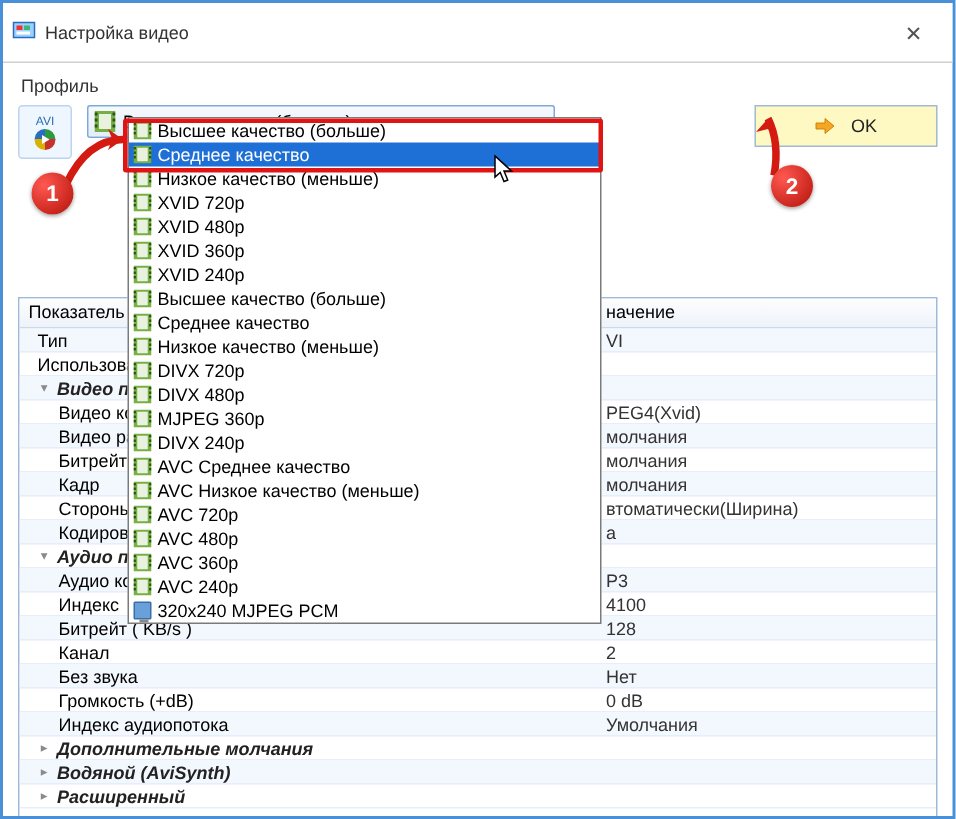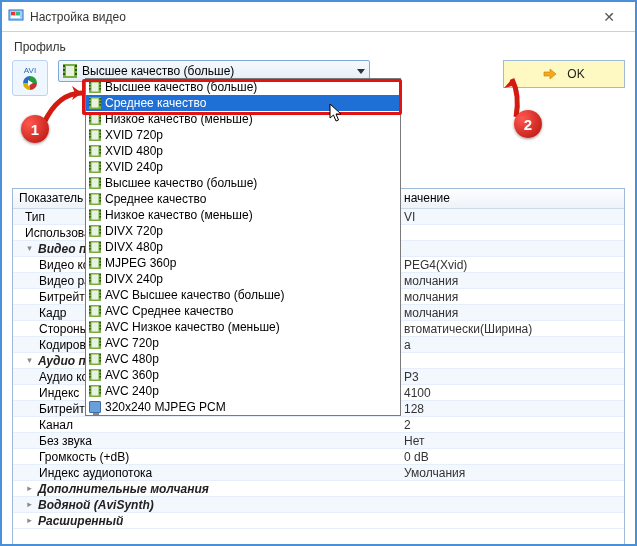--- a/index.html
+++ b/index.html
@@ -1,18 +1,18 @@
 <!DOCTYPE html>
 <html><head>
 <meta charset="utf-8">
 <style>
   * { box-sizing: border-box; font-family: "Segoe UI", Tahoma, sans-serif; }
   body { margin: 0; background: #fff; width: 637px; height: 546px; overflow: hidden; border: 2px solid #4a90d9; position: relative; }
 
-  .titlebar { height: 30px; background: #fff; border-bottom: 1px solid #d0d0d0; display: flex; align-items: center; padding: 0 6px; position: relative; }
+  .titlebar { height: 40px; background: #fff; border-bottom: 1px solid #d0d0d0; display: flex; align-items: center; padding: 0 6px; position: relative; }
   .titlebar .app-icon { width: 16px; height: 16px; margin-right: 6px; display:inline-block; }
   .titlebar .app-icon svg { width:16px; height:16px; }
   .titlebar .title { font-size: 12px; color: #333; flex:1; }
   .titlebar .close { width: 40px; height: 30px; display:flex; align-items:center; justify-content:center; color:#555; font-size:14px; }
 
   .content { padding: 5px 10px 10px 10px; }
 
   .profile-label { font-size: 12px; color:#333; margin: 3px 0 6px 2px; }
 
   .profile-row { display:flex; align-items:flex-start; gap:10px; margin-bottom:8px; }
@@ -340,20 +340,35 @@
           <rect fill="#76b043" x="0" y="0" width="12" height="12"></rect>
           <rect fill="#e8f2df" x="2.5" y="1.5" width="7" height="9"></rect>
           <rect fill="#2c5217" x="0" y="1" width="1.6" height="1.6"></rect>
           <rect fill="#2c5217" x="0" y="4" width="1.6" height="1.6"></rect>
           <rect fill="#2c5217" x="0" y="7" width="1.6" height="1.6"></rect>
           <rect fill="#2c5217" x="10.4" y="1" width="1.6" height="1.6"></rect>
           <rect fill="#2c5217" x="10.4" y="4" width="1.6" height="1.6"></rect>
           <rect fill="#2c5217" x="10.4" y="7" width="1.6" height="1.6"></rect>
         </svg>
       </span>
+      <span>XVID 360p</span>
+    </div>
+    <div class="dd-row">
+      <span class="film-icon">
+        <svg class="film-svg" viewBox="0 0 12 12">
+          <rect fill="#76b043" x="0" y="0" width="12" height="12"></rect>
+          <rect fill="#e8f2df" x="2.5" y="1.5" width="7" height="9"></rect>
+          <rect fill="#2c5217" x="0" y="1" width="1.6" height="1.6"></rect>
+          <rect fill="#2c5217" x="0" y="4" width="1.6" height="1.6"></rect>
+          <rect fill="#2c5217" x="0" y="7" width="1.6" height="1.6"></rect>
+          <rect fill="#2c5217" x="10.4" y="1" width="1.6" height="1.6"></rect>
+          <rect fill="#2c5217" x="10.4" y="4" width="1.6" height="1.6"></rect>
+          <rect fill="#2c5217" x="10.4" y="7" width="1.6" height="1.6"></rect>
+        </svg>
+      </span>
       <span>XVID 240p</span>
     </div>
     <div class="dd-row">
       <span class="film-icon">
         <svg class="film-svg" viewBox="0 0 12 12">
           <rect fill="#76b043" x="0" y="0" width="12" height="12"></rect>
           <rect fill="#e8f2df" x="2.5" y="1.5" width="7" height="9"></rect>
           <rect fill="#2c5217" x="0" y="1" width="1.6" height="1.6"></rect>
           <rect fill="#2c5217" x="0" y="4" width="1.6" height="1.6"></rect>
           <rect fill="#2c5217" x="0" y="7" width="1.6" height="1.6"></rect>
@@ -446,35 +461,20 @@
           <rect fill="#e8f2df" x="2.5" y="1.5" width="7" height="9"></rect>
           <rect fill="#2c5217" x="0" y="1" width="1.6" height="1.6"></rect>
           <rect fill="#2c5217" x="0" y="4" width="1.6" height="1.6"></rect>
           <rect fill="#2c5217" x="0" y="7" width="1.6" height="1.6"></rect>
           <rect fill="#2c5217" x="10.4" y="1" width="1.6" height="1.6"></rect>
           <rect fill="#2c5217" x="10.4" y="4" width="1.6" height="1.6"></rect>
           <rect fill="#2c5217" x="10.4" y="7" width="1.6" height="1.6"></rect>
         </svg>
       </span>
       <span>DIVX 240p</span>
-    </div>
-    <div class="dd-row">
-      <span class="film-icon">
-        <svg class="film-svg" viewBox="0 0 12 12">
-          <rect fill="#76b043" x="0" y="0" width="12" height="12"></rect>
-          <rect fill="#e8f2df" x="2.5" y="1.5" width="7" height="9"></rect>
-          <rect fill="#2c5217" x="0" y="1" width="1.6" height="1.6"></rect>
-          <rect fill="#2c5217" x="0" y="4" width="1.6" height="1.6"></rect>
-          <rect fill="#2c5217" x="0" y="7" width="1.6" height="1.6"></rect>
-          <rect fill="#2c5217" x="10.4" y="1" width="1.6" height="1.6"></rect>
-          <rect fill="#2c5217" x="10.4" y="4" width="1.6" height="1.6"></rect>
-          <rect fill="#2c5217" x="10.4" y="7" width="1.6" height="1.6"></rect>
-        </svg>
-      </span>
-      <span>AVC Высшее качество (больше)</span>
     </div>
     <div class="dd-row">
       <span class="film-icon">
         <svg class="film-svg" viewBox="0 0 12 12">
           <rect fill="#76b043" x="0" y="0" width="12" height="12"></rect>
           <rect fill="#e8f2df" x="2.5" y="1.5" width="7" height="9"></rect>
           <rect fill="#2c5217" x="0" y="1" width="1.6" height="1.6"></rect>
           <rect fill="#2c5217" x="0" y="4" width="1.6" height="1.6"></rect>
           <rect fill="#2c5217" x="0" y="7" width="1.6" height="1.6"></rect>
           <rect fill="#2c5217" x="10.4" y="1" width="1.6" height="1.6"></rect>

